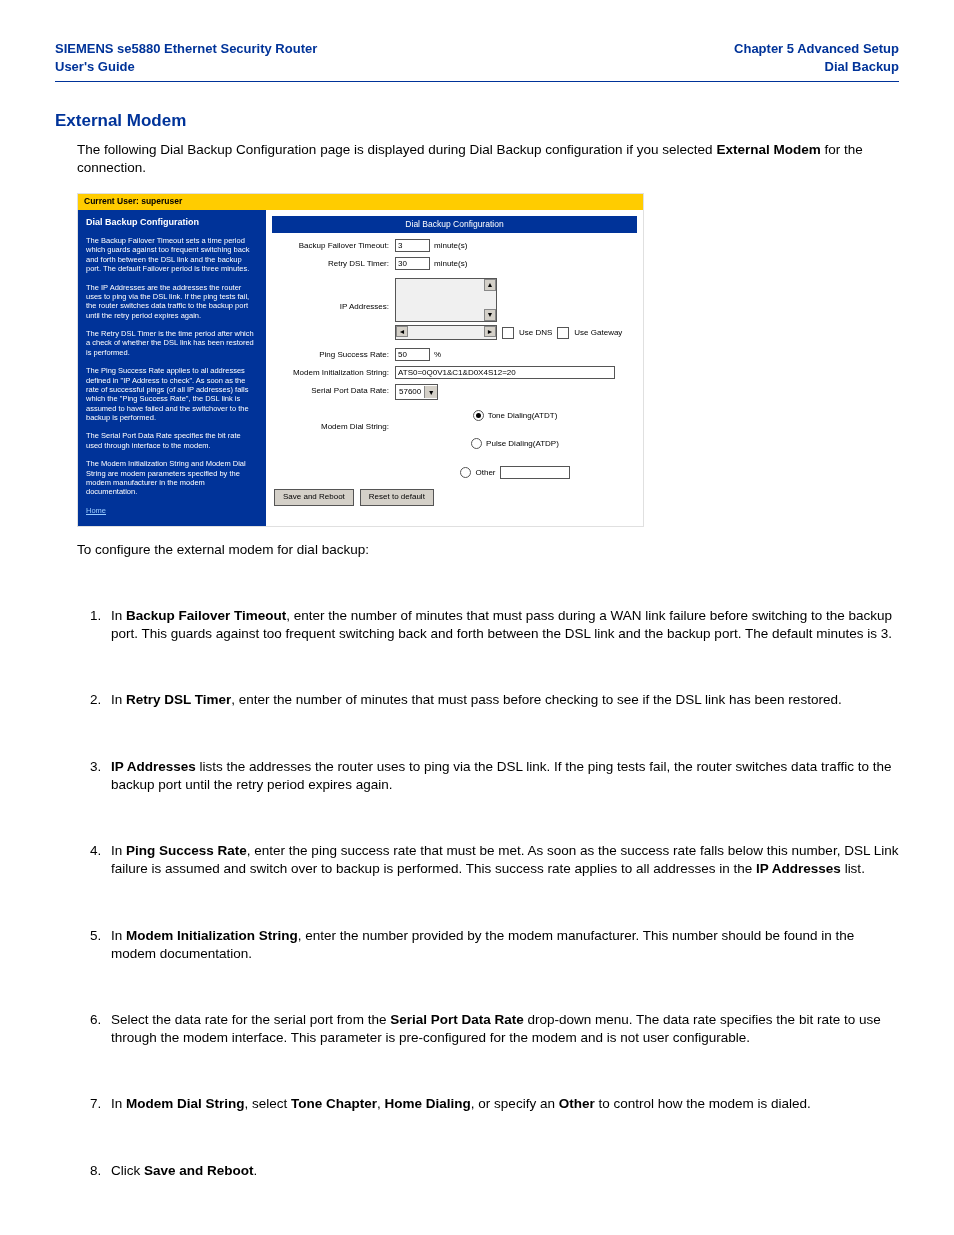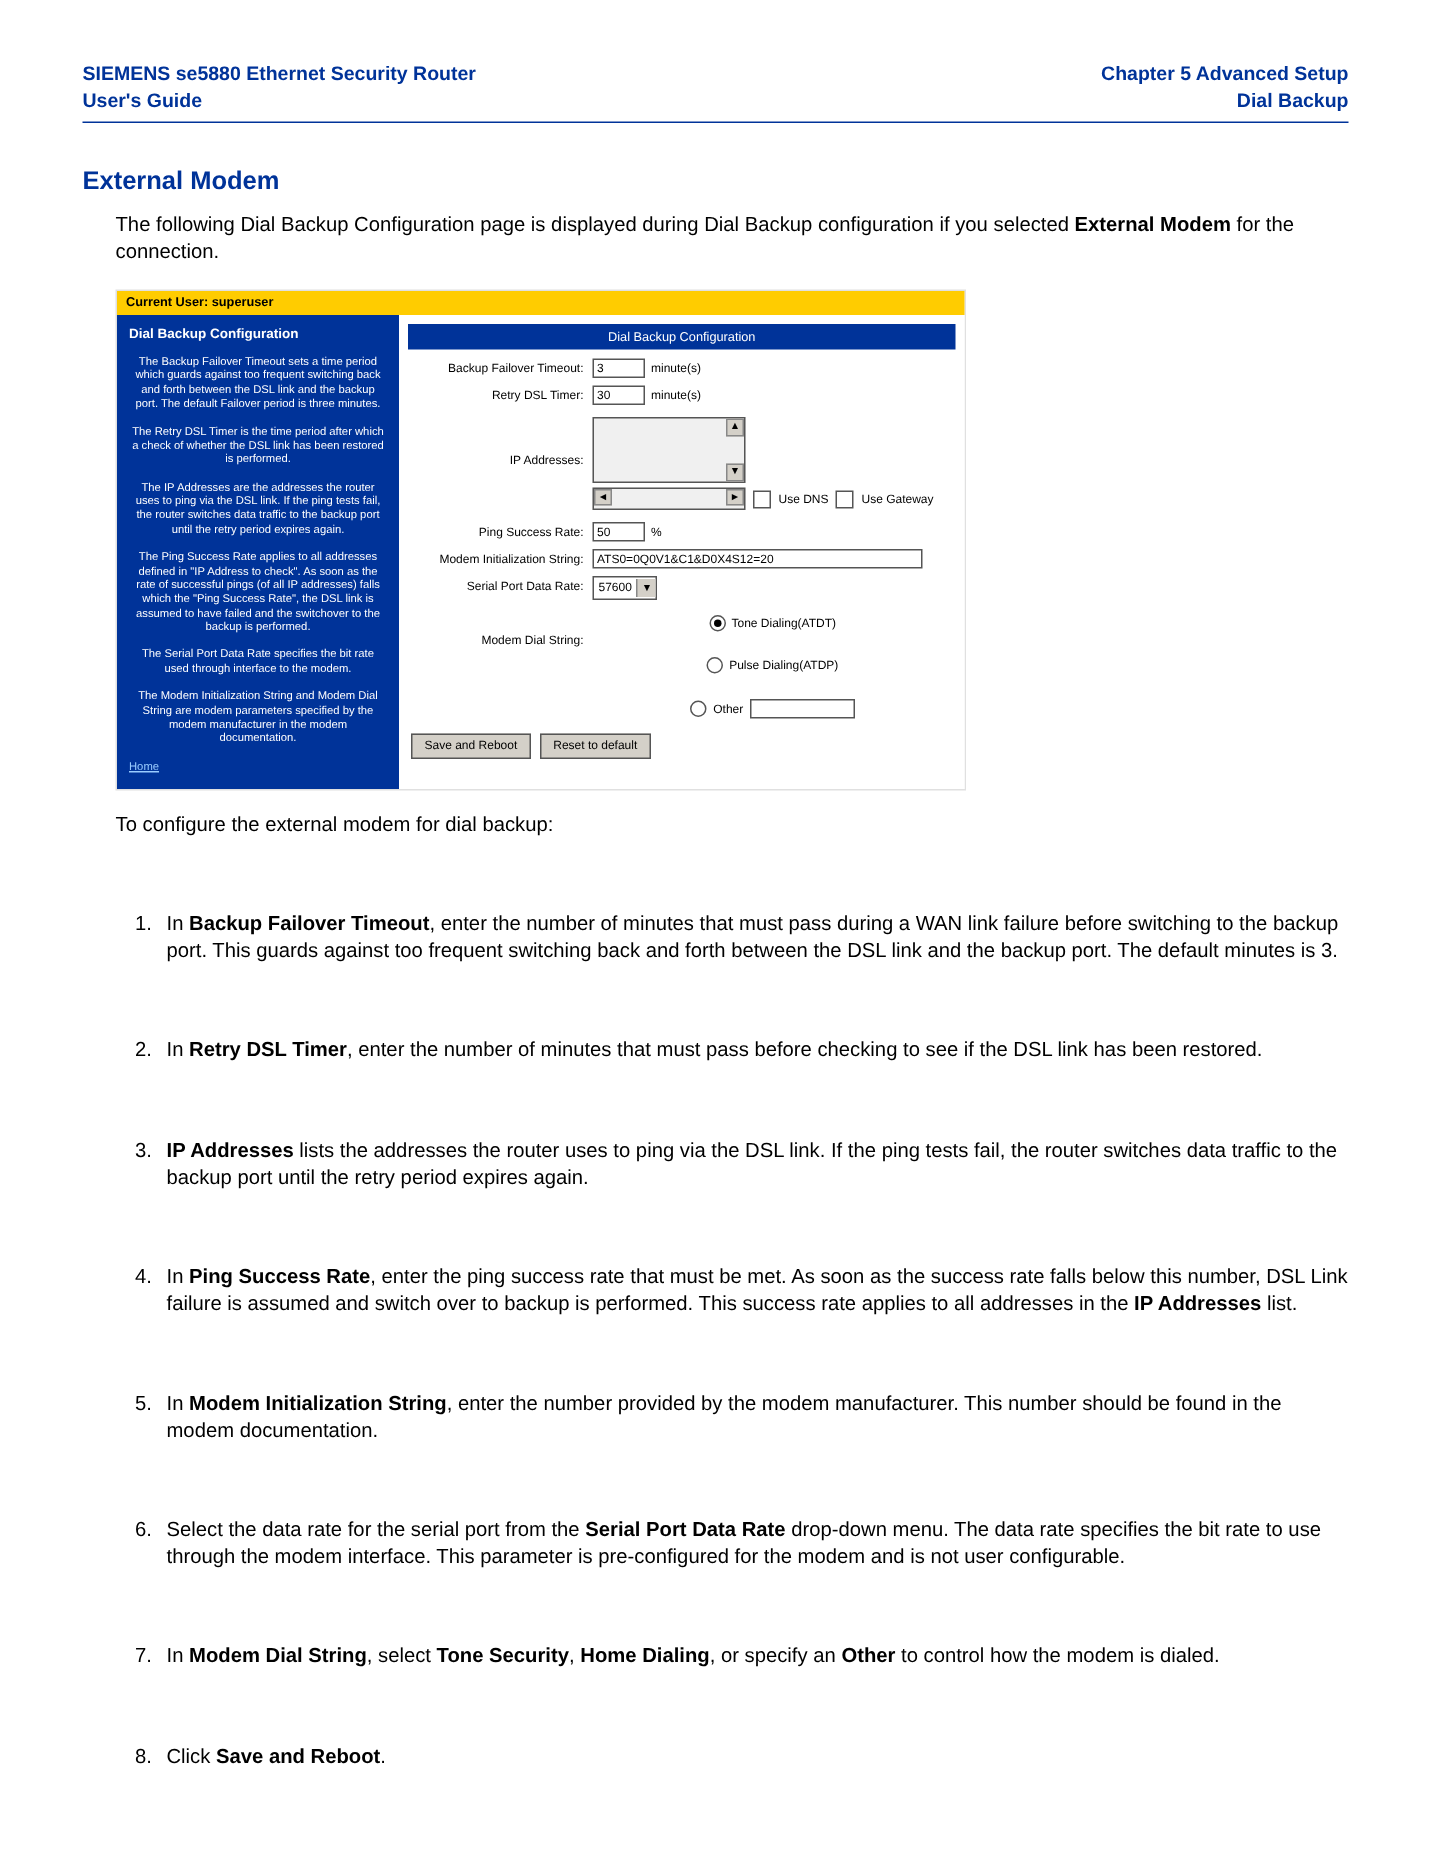--- a/index.html
+++ b/index.html
@@ -51,21 +51,21 @@
   .s-body { display: flex; }
   .s-left {
     width: 188px;
     background: #003399;
     color: #fff;
     padding: 6px 8px 10px 8px;
     box-sizing: border-box;
     font-size: 7.5px;
   }
   .s-left-title { font-weight: bold; font-size: 9px; margin-bottom: 8px; }
-  .s-left p { margin: 0 0 9px 0; line-height: 1.25; text-align: center; }
+  .s-left p { margin: 0 0 9px 0; line-height: 1.25; }
   .s-left a { color: #99ccff; text-decoration: underline; }
   .s-right { flex: 1; background: #fff; }
   .s-right-title {
     background: #003399; color: #fff; text-align: center;
     font-size: 8.5px; padding: 3px 0; margin: 6px 6px 6px 6px;
   }
   .s-form { padding: 0 8px 8px 8px; }
   .s-row { display: flex; align-items: flex-start; margin-bottom: 5px; }
   .s-label { width: 115px; text-align: right; padding-right: 6px; padding-top: 2px; font-size: 8px; }
   .s-field { flex: 1; display: flex; align-items: center; gap: 4px; flex-wrap: wrap; }
@@ -145,22 +145,22 @@
   <span>The following Dial Backup Configuration page is displayed during Dial Backup configuration if you selected </span><b>External Modem</b><span> for the connection.</span>
 </p>
 
 <div class="screenshot-wrap">
 <div class="screenshot">
   <div class="s-topbar">Current User: superuser</div>
   <div class="s-body">
     <div class="s-left">
       <div class="s-left-title">Dial Backup Configuration</div>
       <p>The Backup Failover Timeout sets a time period which guards against too frequent switching back and forth between the DSL link and the backup port. The default Failover period is three minutes.</p>
+      <p>The IP Addresses are the addresses the router uses to ping via the DSL link. If the ping tests fail, the router switches data traffic to the backup port until the retry period expires again.</p>
       <p>The Retry DSL Timer is the time period after which a check of whether the DSL link has been restored is performed.</p>
-      <p>The IP Addresses are the addresses the router uses to ping via the DSL link. If the ping tests fail, the router switches data traffic to the backup port until the retry period expires again.</p>
       <p>The Ping Success Rate applies to all addresses defined in "IP Address to check". As soon as the rate of successful pings (of all IP addresses) falls which the "Ping Success Rate", the DSL link is assumed to have failed and the switchover to the backup is performed.</p>
       <p>The Serial Port Data Rate specifies the bit rate used through interface to the modem.</p>
       <p>The Modem Initialization String and Modem Dial String are modem parameters specified by the modem manufacturer in the modem documentation.</p>
       <a href="#">Home</a>
     </div>
     <div class="s-right">
       <div class="s-right-title">Dial Backup Configuration</div>
       <div class="s-form">
         <div class="s-row">
           <div class="s-label">Backup Failover Timeout:</div>
@@ -249,20 +249,20 @@
 
 <p class="after-ss">To configure the external modem for dial backup:</p>
 
 <ol class="steps">
   <li><span>In </span><b>Backup Failover Timeout</b><span>, enter the number of minutes that must pass during a WAN link failure before switching to the backup port. This guards against too frequent switching back and forth between the DSL link and the backup port. The default minutes is 3.</span></li>
   <li><span>In </span><b>Retry DSL Timer</b><span>, enter the number of minutes that must pass before checking to see if the DSL link has been restored.</span></li>
   <li><span></span><b>IP Addresses</b><span> lists the addresses the router uses to ping via the DSL link. If the ping tests fail, the router switches data traffic to the backup port until the retry period expires again.</span></li>
   <li><span>In </span><b>Ping Success Rate</b><span>, enter the ping success rate that must be met. As soon as the success rate falls below this number, DSL Link failure is assumed and switch over to backup is performed. This success rate applies to all addresses in the </span><b>IP Addresses</b><span> list.</span></li>
   <li><span>In </span><b>Modem Initialization String</b><span>, enter the number provided by the modem manufacturer. This number should be found in the modem documentation.</span></li>
   <li><span>Select the data rate for the serial port from the </span><b>Serial Port Data Rate</b><span> drop-down menu. The data rate specifies the bit rate to use through the modem interface. This parameter is pre-configured for the modem and is not user configurable.</span></li>
-  <li><span>In </span><b>Modem Dial String</b><span>, select </span><b>Tone Security</b><span>, </span><b>Home Dialing</b><span>, or specify an </span><b>Other</b><span> to control how the modem is dialed.</span></li>
+  <li><span>In </span><b>Modem Dial String</b><span>, select </span><b>Tone Chapter</b><span>, </span><b>Home Dialing</b><span>, or specify an </span><b>Other</b><span> to control how the modem is dialed.</span></li>
   <li><span>Click </span><b>Save and Reboot</b><span>.</span></li>
 </ol>
 
 <div class="footer">
   <span>SIEMENS</span>
   <span>42</span>
 </div>
 
 </body></html>

